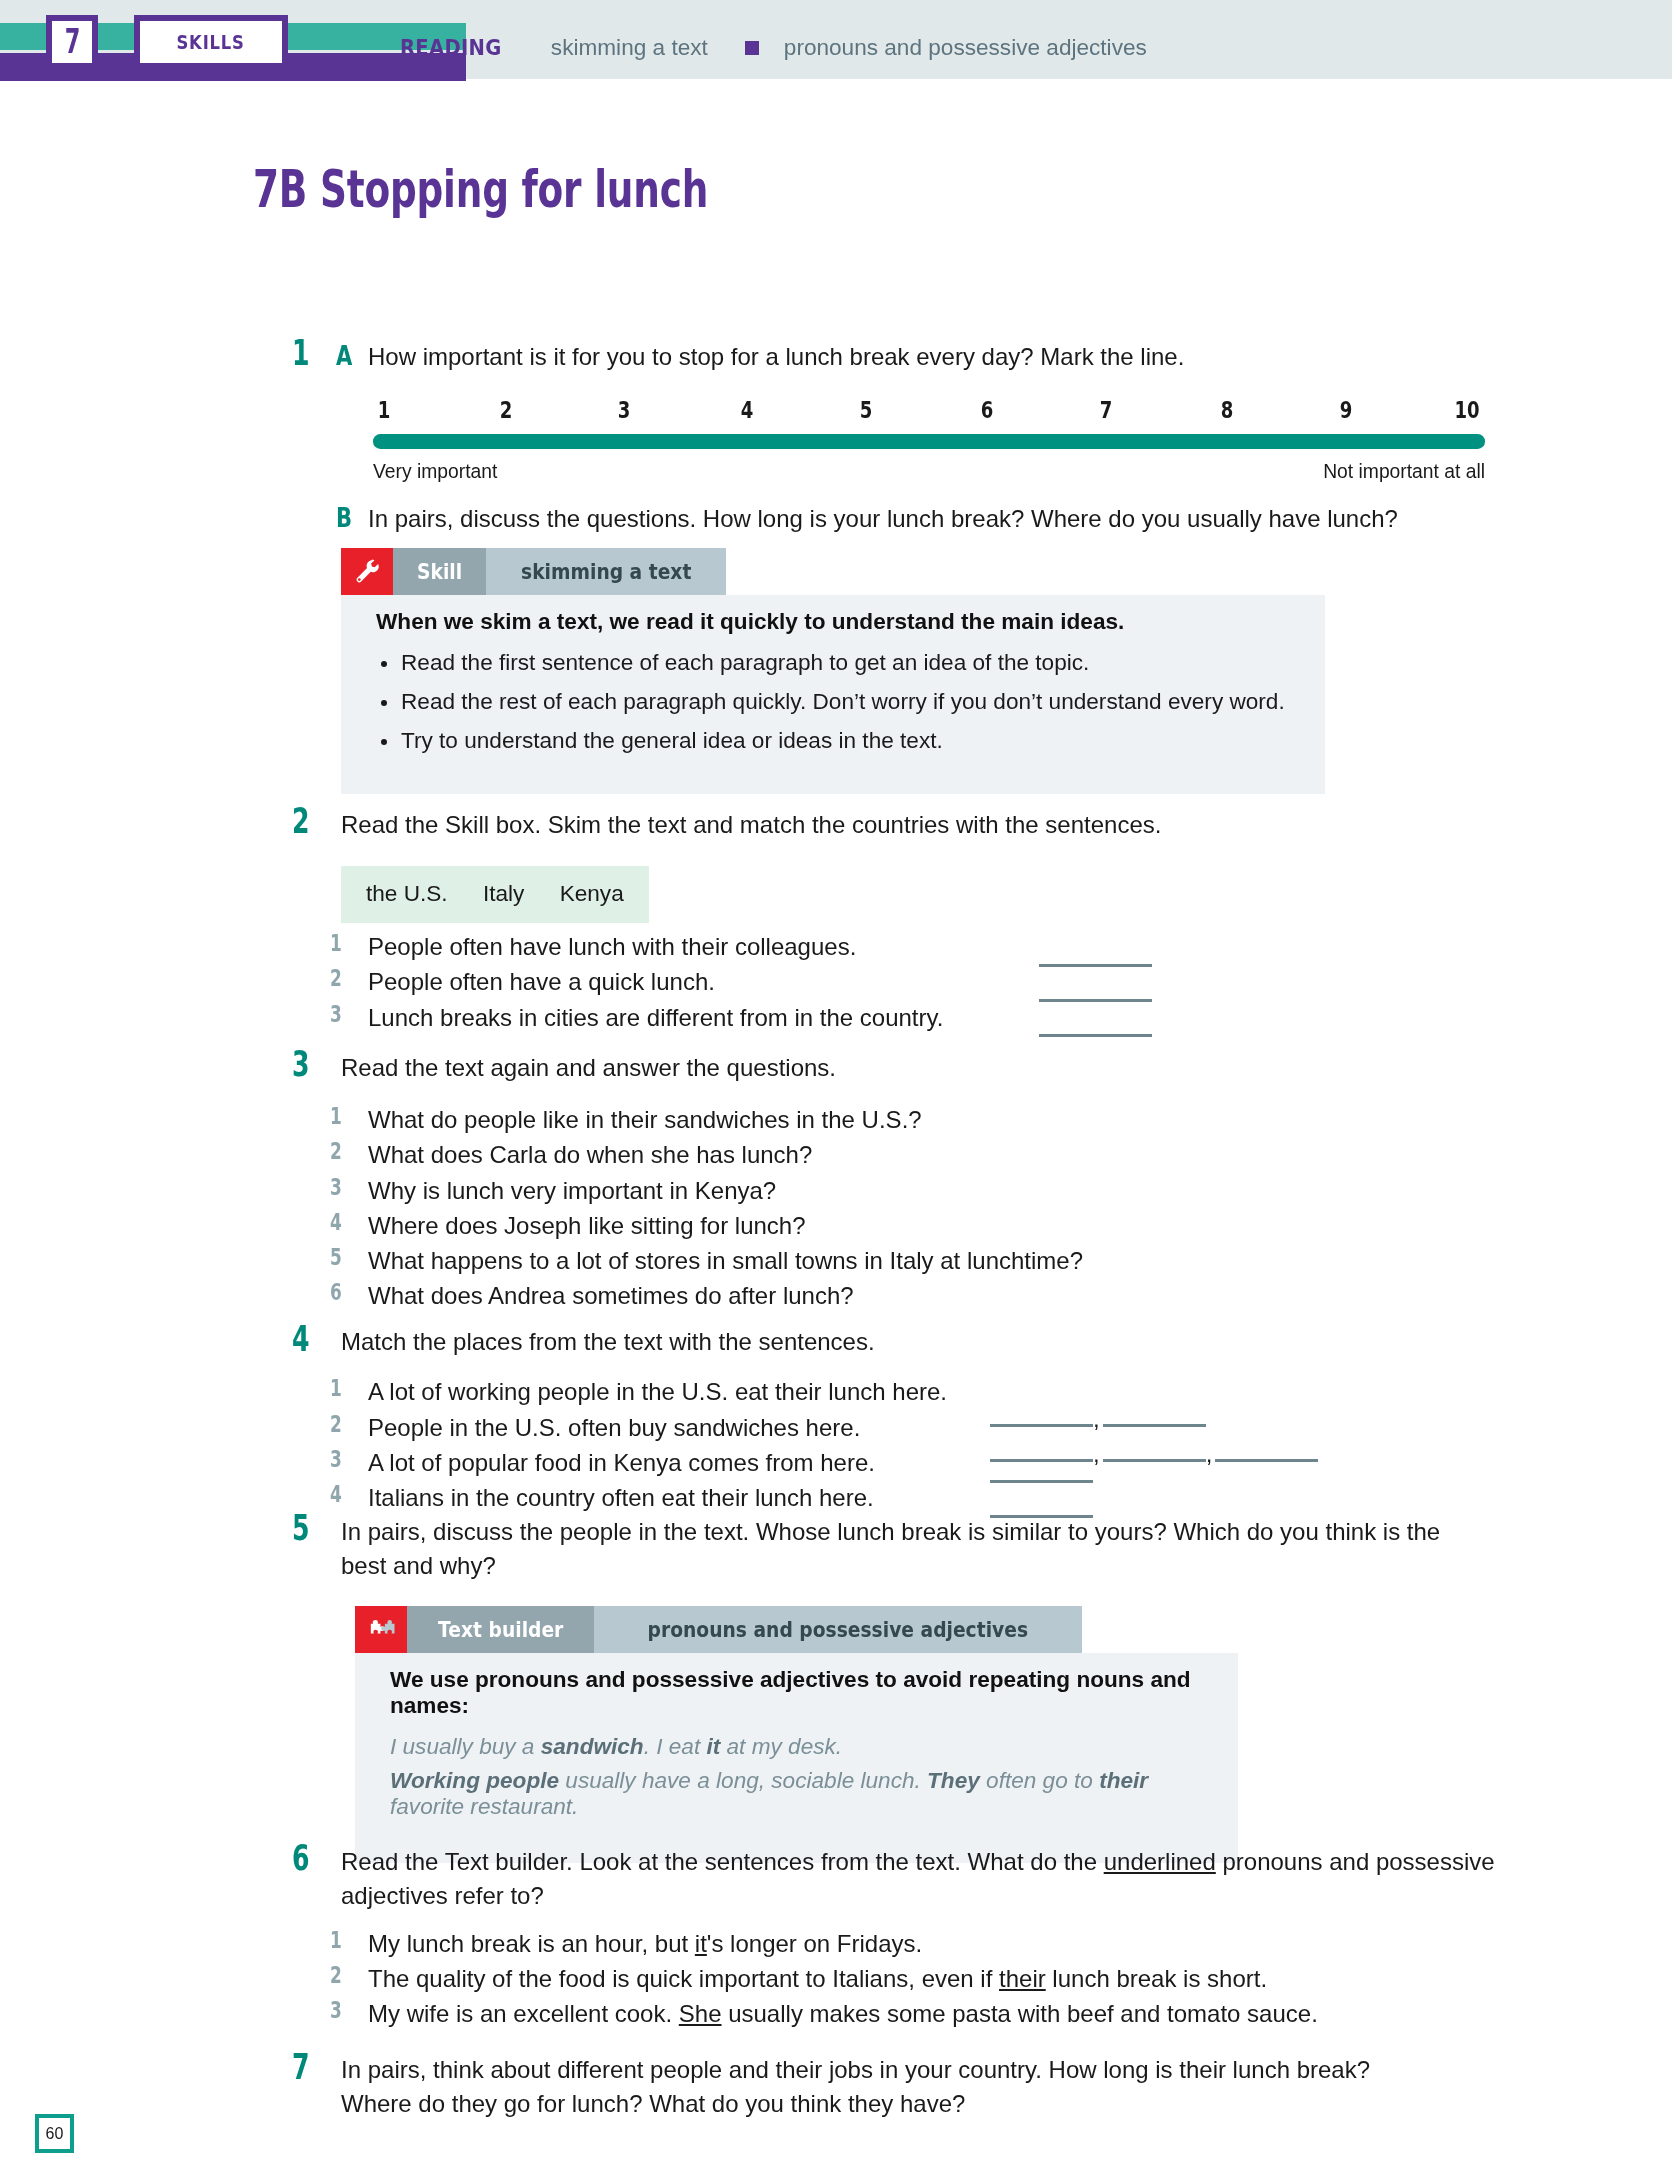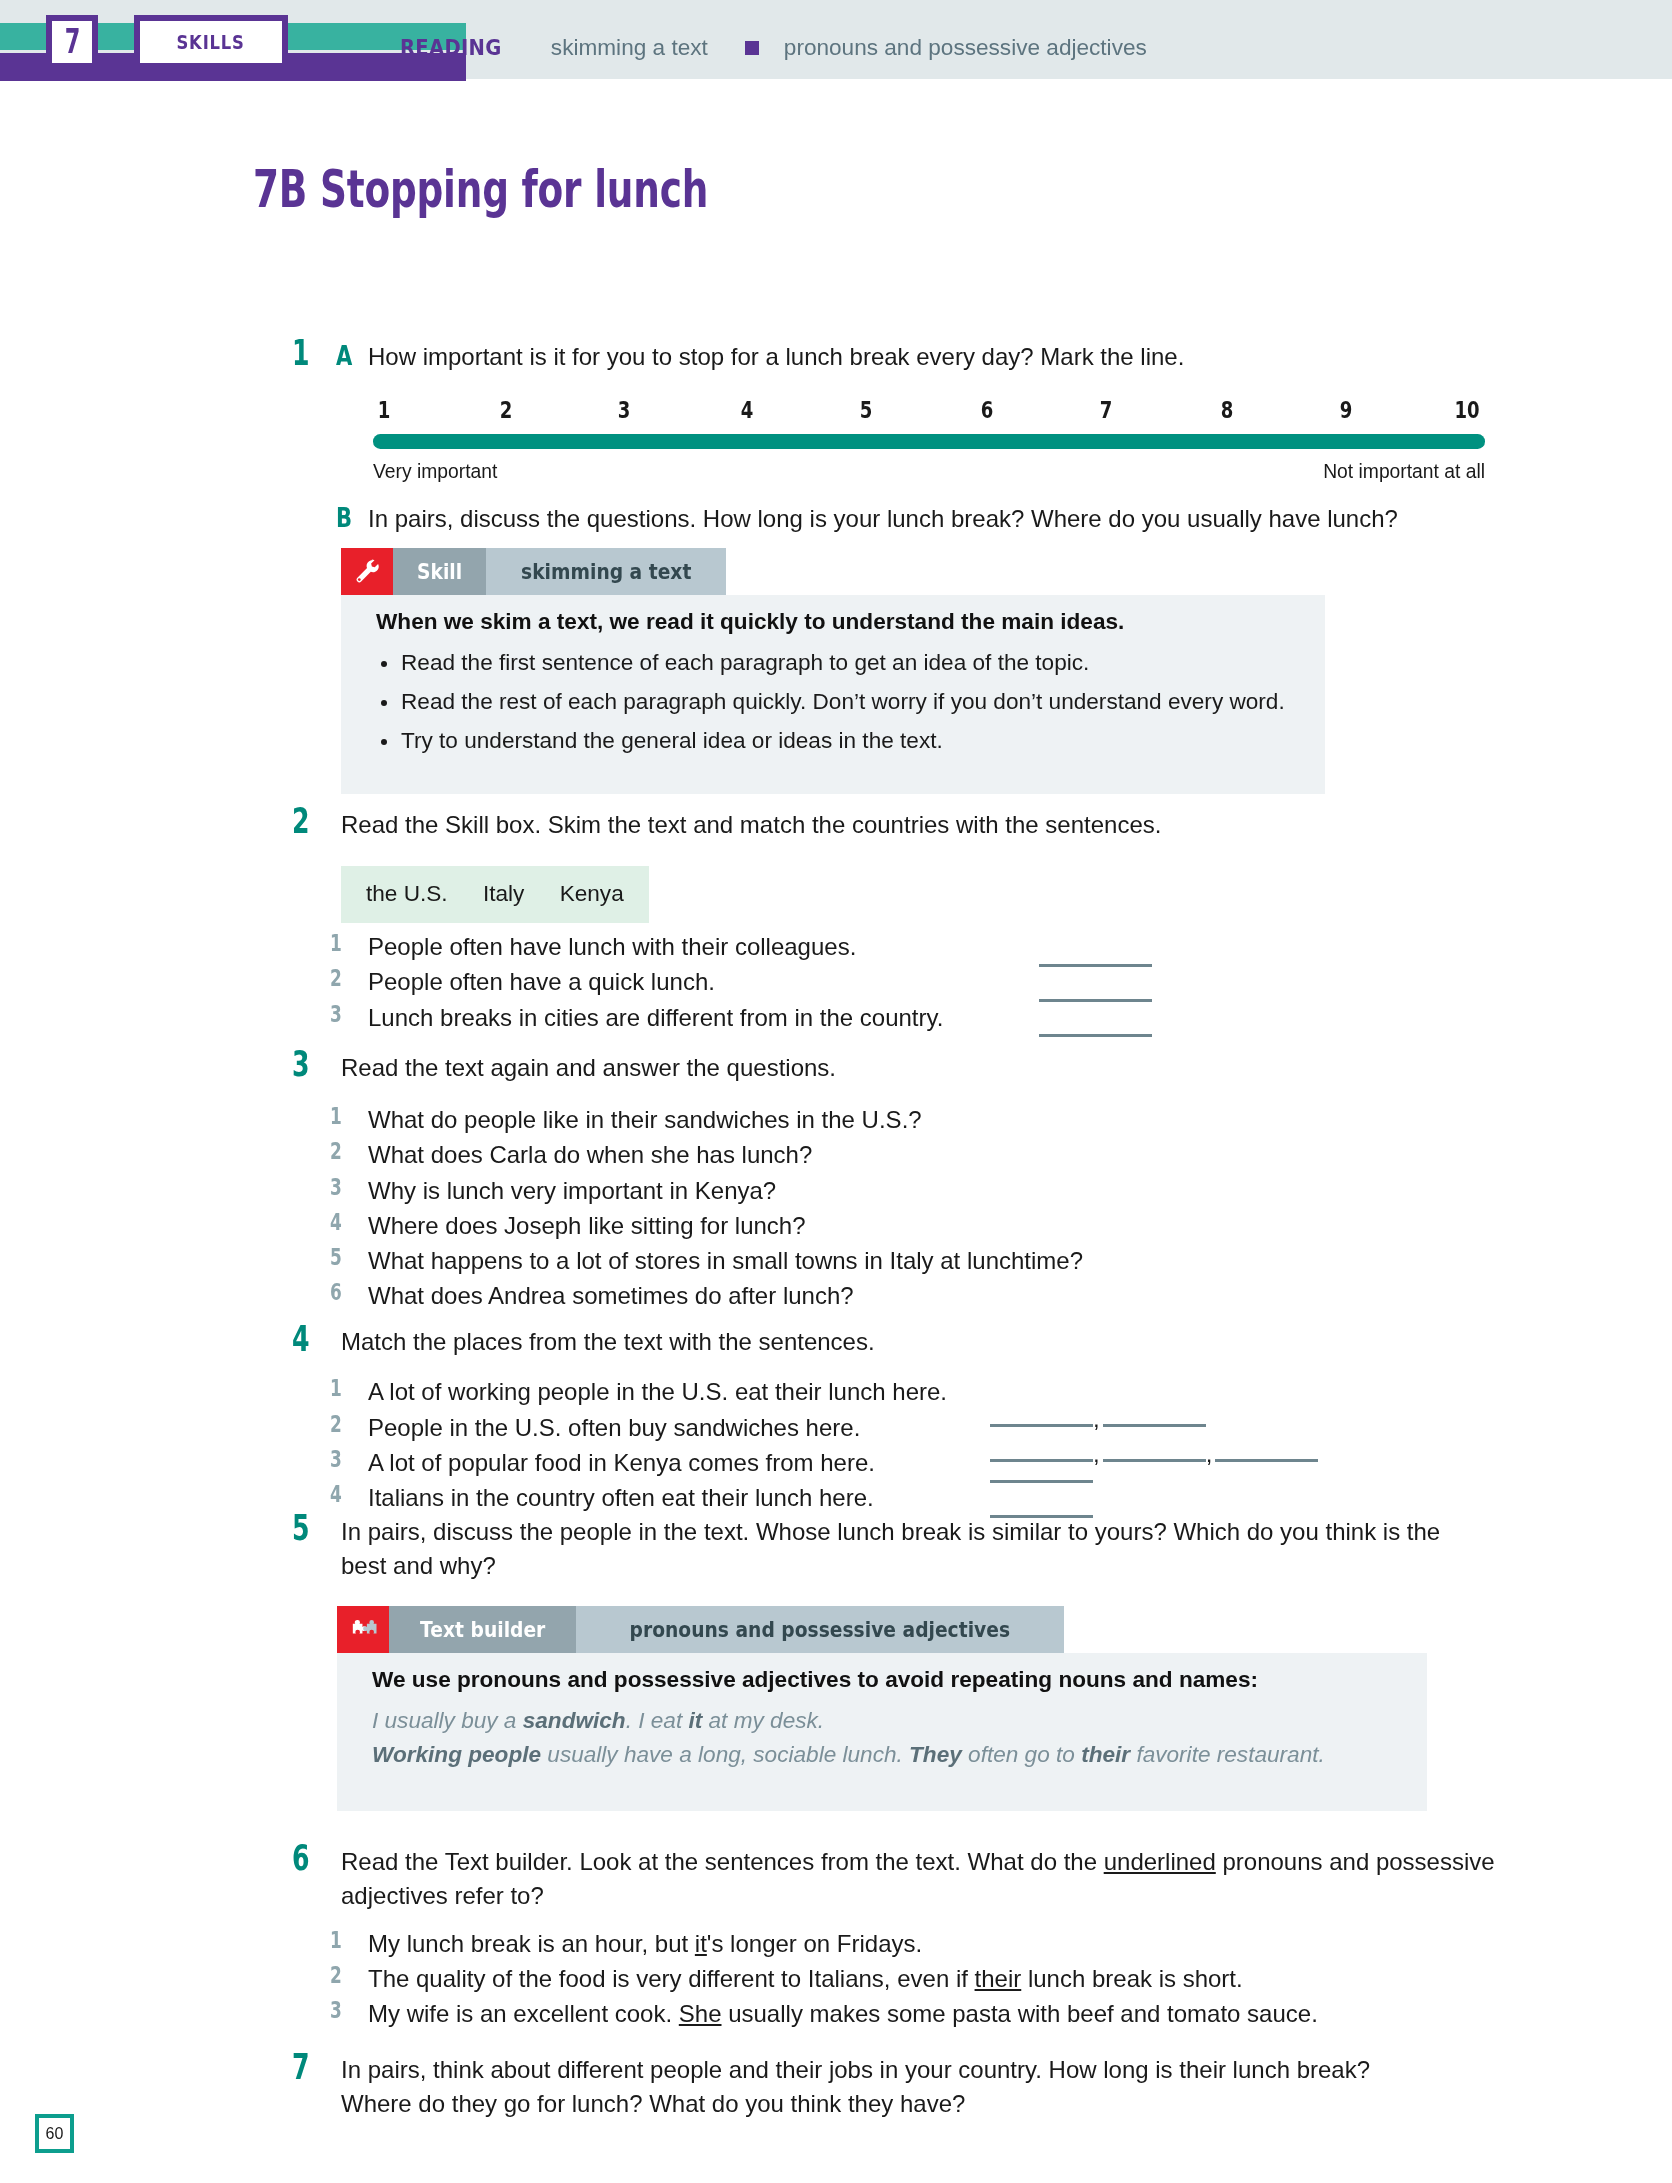--- a/index.html
+++ b/index.html
@@ -462,21 +462,21 @@
   <div class="ctext" style="position:absolute; left:368px; top:1367px;">A lot of popular food in Kenya comes from here.</div>
   <div class="blankrow" style="left:990px; top:1394px;"><span class="blank" style="width:103px;"></span></div>
 
   <div class="itemnum" style="left:330px; top:1402px;">4</div>
   <div class="ctext" style="position:absolute; left:368px; top:1402px;">Italians in the country often eat their lunch here.</div>
   <div class="blankrow" style="left:990px; top:1429px;"><span class="blank" style="width:103px;"></span></div>
 
   <div class="exnum" style="left:292px; top:1429px;">5</div>
   <div class="ctext" style="position:absolute; left:341px; top:1436px; width:1145px;">In pairs, discuss the people in the text. Whose lunch break is similar to yours? Which do you think is the best and why?</div>
 
-  <div class="tipbox" style="left:337px; top:1527px; width:1090px;">
+  <div class="tipbox" style="left:355px; top:1527px; width:883px;">
     <div class="tb-head">
       <div class="tb-icon">
         <svg width="35" height="28" viewBox="0 0 60 48" aria-hidden="true">
           <path d="M20 7a4 4 0 0 1 4 4c0 .9-.4 1.8-1 2.4h5.2v5.3c.7-.6 1.5-1 2.5-1a4 4 0 0 1 0 8c-1 0-1.8-.4-2.5-1v5.3H23c.6-.7 1-1.5 1-2.5a4 4 0 0 0-8 0c0 1 .4 1.8 1 2.5h-5.3V13.4H16c-.6-.6-1-1.5-1-2.4a4 4 0 0 1 5-4z" fill="#ffffff"></path>
           <path d="M44 7a4 4 0 0 0-4 4c0 .9.4 1.8 1 2.4h-5.2v5.3c-.7-.6-1.5-1-2.5-1a4 4 0 0 0 0 8c1 0 1.8-.4 2.5-1v5.3H41c-.6-.7-1-1.5-1-2.5a4 4 0 0 1 8 0c0 1-.4 1.8-1 2.5h5.3V13.4H47c.6-.6 1-1.5 1-2.4a4 4 0 0 0-4-4z" fill="#b8c8d0"></path>
         </svg>
       </div>
       <div class="tb-label">
         <span>Text builder</span>
       </div>
@@ -500,21 +500,21 @@
     <span>Read the Text builder. Look at the sentences from the text. What do the </span><span class="u">underlined</span><span> pronouns and possessive adjectives refer to?</span>
   </div>
 
   <div class="itemnum" style="left:330px; top:1848px;">1</div>
   <div class="ctext" style="position:absolute; left:368px; top:1848px;">
     <span>My lunch break is an hour, but </span><span class="u">it</span><span>'s longer on Fridays.</span>
   </div>
 
   <div class="itemnum" style="left:330px; top:1883px;">2</div>
   <div class="ctext" style="position:absolute; left:368px; top:1883px;">
-    <span>The quality of the food is very different to Italians, even if </span><span class="u">their</span><span> lunch break is short.</span>
+    <span>The quality of the food is quick important to Italians, even if </span><span class="u">their</span><span> lunch break is short.</span>
   </div>
 
   <div class="itemnum" style="left:330px; top:1918px;">3</div>
   <div class="ctext" style="position:absolute; left:368px; top:1918px;">
     <span>My wife is an excellent cook. </span><span class="u">She</span><span> usually makes some pasta with beef and tomato sauce.</span>
   </div>
 
   <div class="exnum" style="left:292px; top:1968px;">7</div>
   <div class="ctext" style="position:absolute; left:341px; top:1974px; width:1105px;">In pairs, think about different people and their jobs in your country. How long is their lunch break? Where do they go for lunch? What do you think they have?</div>
 

